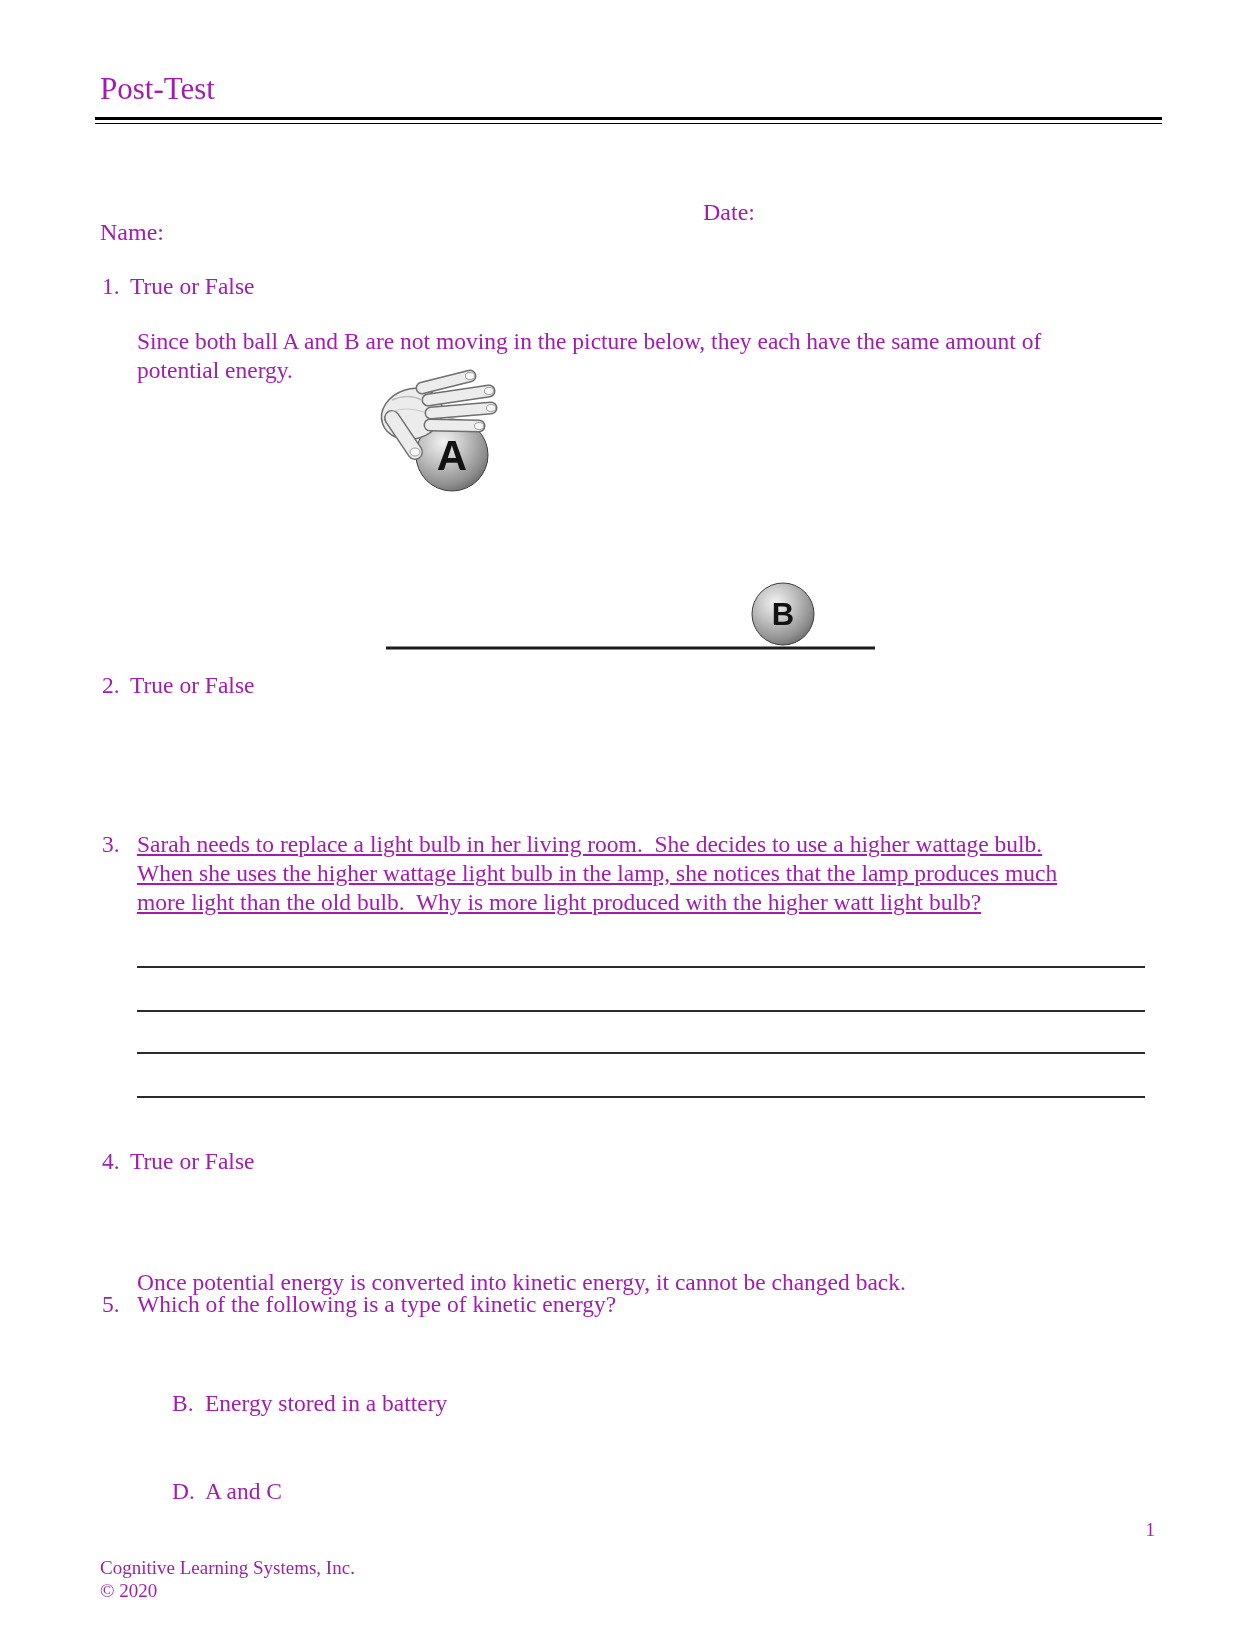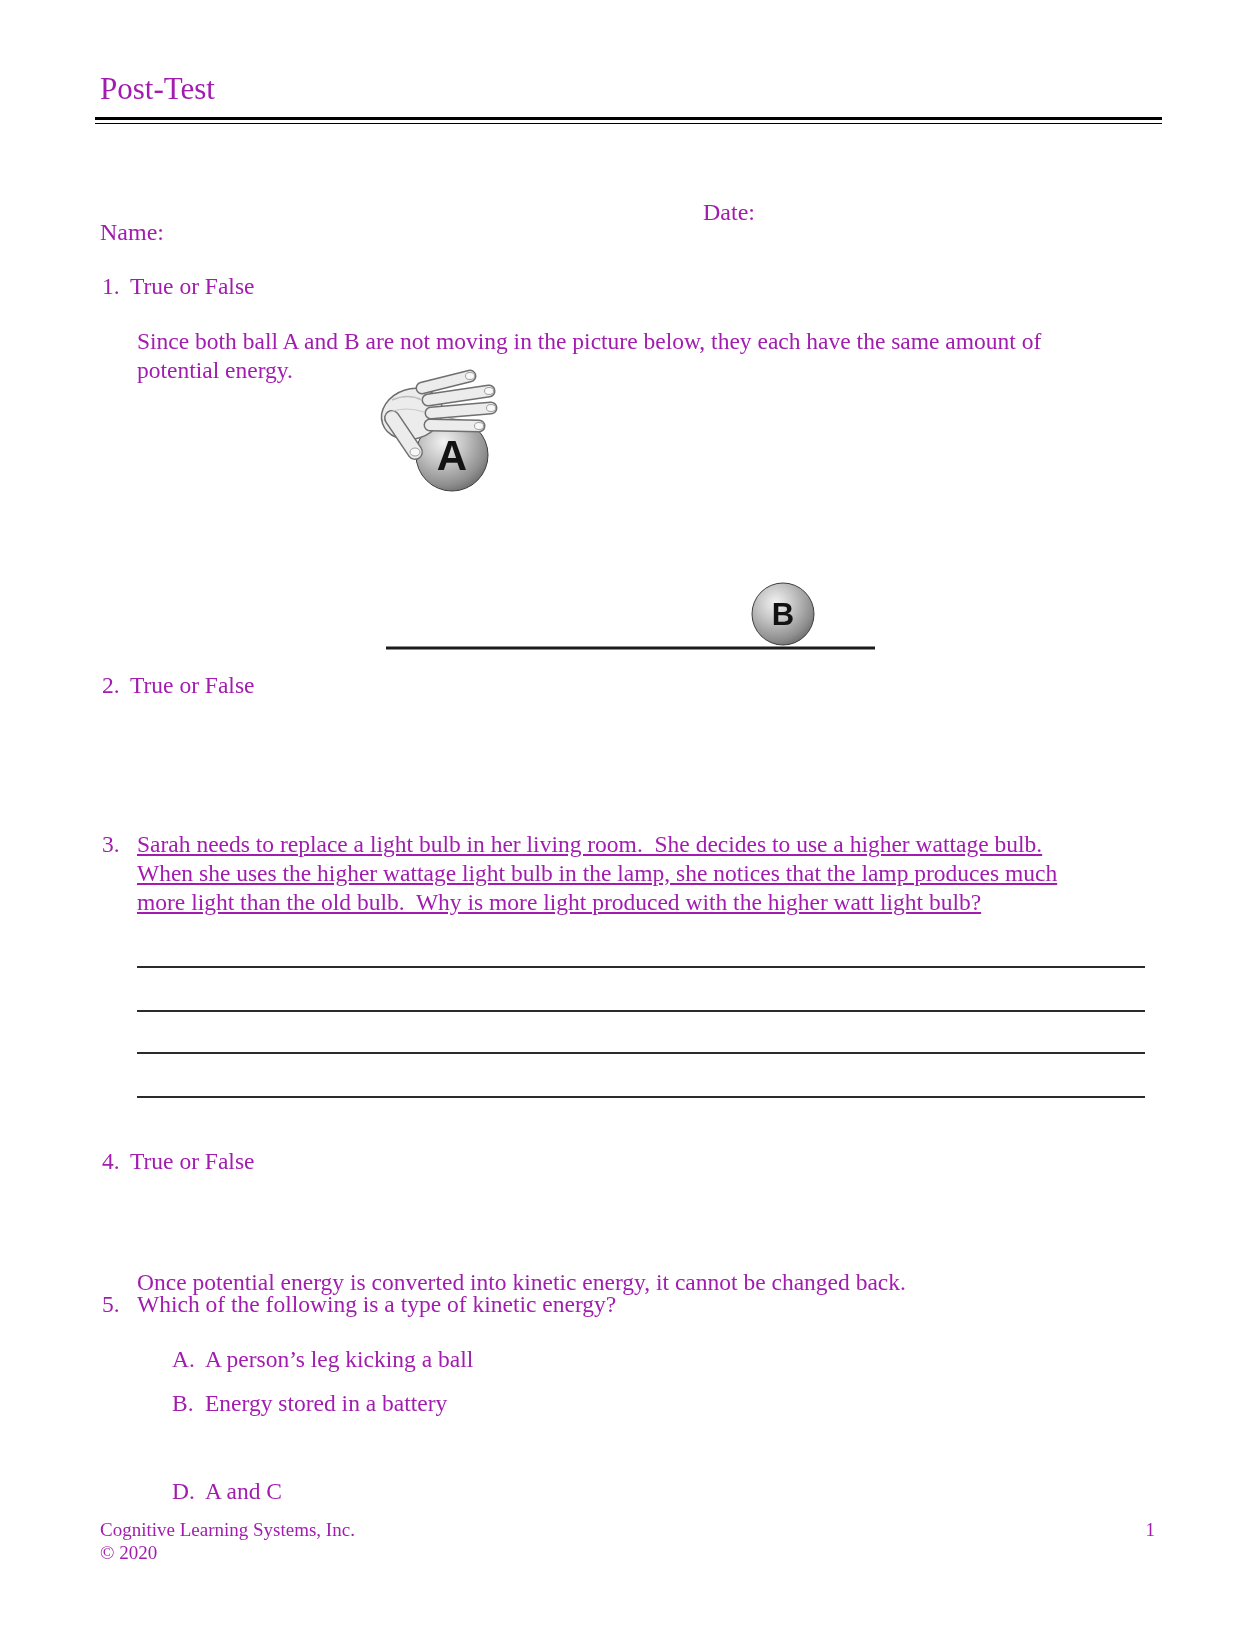--- a/index.html
+++ b/index.html
@@ -13,21 +13,21 @@
   .title   { right:92px; top:58px; font-size:44px; line-height:1.1; }
   .rule-thick { left:95px; top:117px; width:1067px; height:3px; background:#000; }
   .rule-thin  { left:95px; top:123px; width:1067px; height:1px; background:#000; }
   .label24 { font-size:24px; line-height:1.15; }
   .qnum    { left:102px; font-size:23.5px; line-height:1.2; }
   .qhead   { left:130px; font-size:23.5px; font-weight:normal; line-height:1.2; }
   .qbody   { left:137px; font-size:23.5px; line-height:29px; white-space:pre-wrap; width:1060px; }
   .ansline { left:137px; width:1008px; height:0; border-top:2px solid #2b2b2b; }
   .opt     { font-size:23.5px; line-height:1.2; left:172px; }
   .opt .letter { display:inline-block; width:33px; }
-  .footer  { font-size:19px; line-height:1.2; }
+  .footer  { font-size:19px; line-height:1.2;margin-top:38px; }
   .pagenum { left:1125px; width:30px; text-align:right; font-size:19px; }
   .figure  { left:358px; top:360px; width:530px; height:295px; }
 </style>
 </head>
 <body>
 
 <div class="page">
 
   <div class="abs doctype">Post-Test</div>
   <div class="abs rule-thick"></div>
@@ -108,23 +108,20 @@
   <div class="abs ansline" style="top:1052px;"></div>
   <div class="abs ansline" style="top:1096px;"></div>
 
   <div class="abs qnum" style="top:1147px;">4.</div>
   <div class="abs qhead" style="top:1147px;">True or False</div>
   <div class="abs qbody" style="top:1238px;margin-top:30px;">Once potential energy is converted into kinetic energy, it cannot be changed back.</div>
 
   <div class="abs qnum" style="top:1290px;">5.</div>
   <div class="abs qbody" style="top:1290px;">Which of the following is a type of kinetic energy?</div>
 
-  <div class="abs opt" style="top:1345px;">
-    <span class="letter">A.</span><span>A person’s leg kicking a ball</span>
-  </div>
   <div class="abs opt" style="top:1389px;">
     <span class="letter">B.</span><span>Energy stored in a battery</span>
   </div>
   <div class="abs opt" style="top:1477px;">
     <span class="letter">D.</span><span>A and C</span>
   </div>
 
   <div class="abs footer" style="left:100px; top:1519px;">Cognitive Learning Systems, Inc.</div>
   <div class="abs footer" style="left:100px; top:1542px;">© 2020</div>
   <div class="abs pagenum" style="top:1519px;">1</div>

